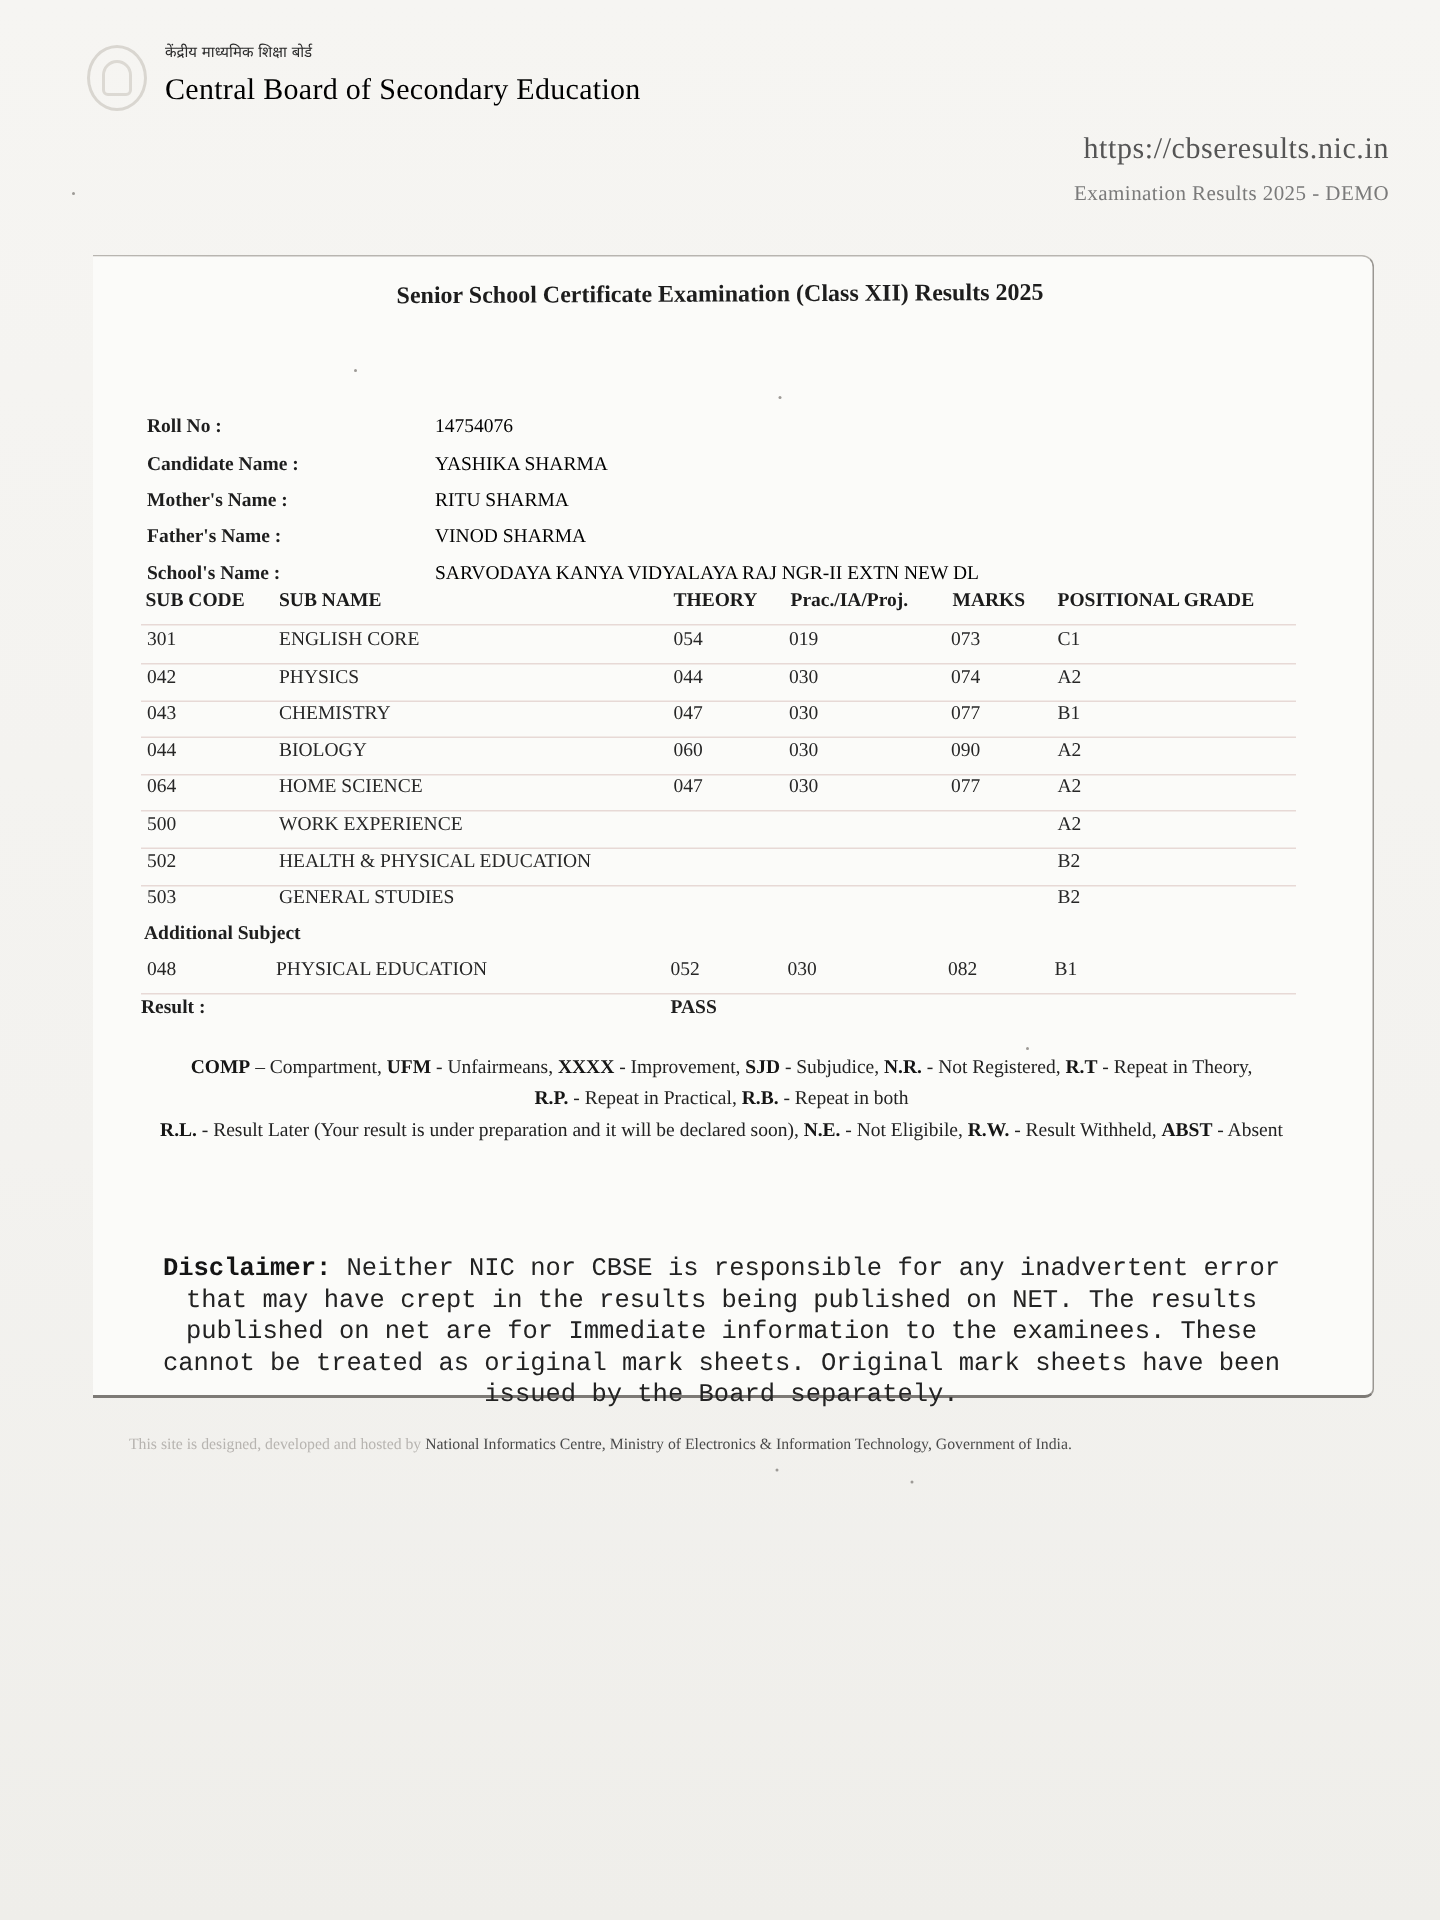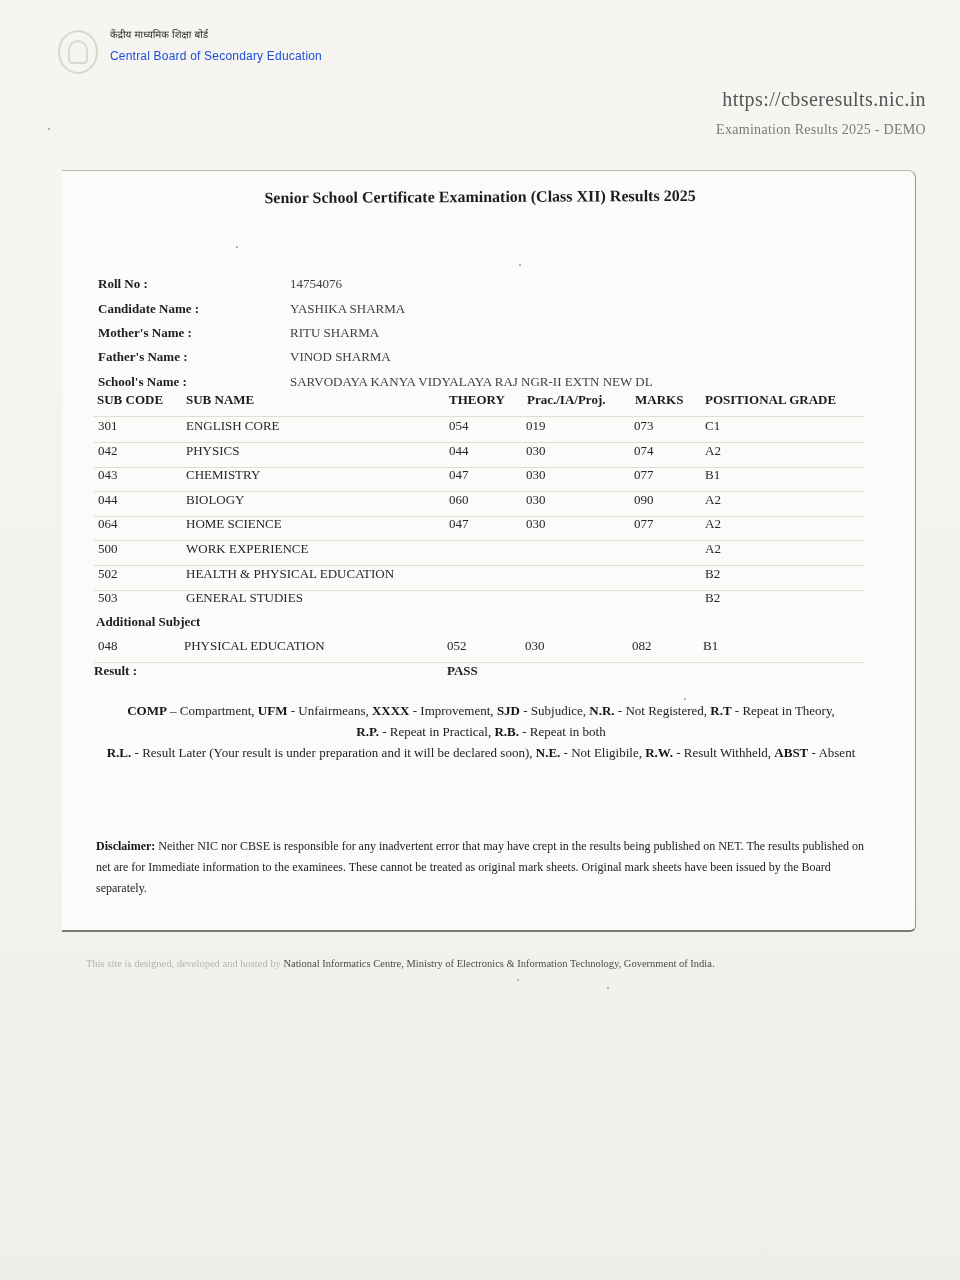--- a/index.html
+++ b/index.html
@@ -39,23 +39,23 @@
     .hindi-title {
       position: absolute;
       left: 110px; top: 27px;
       font-family: "DejaVu Sans", sans-serif;
       font-size: 10px;
       color: #2a2a2a;
     }
     .eng-title {
       position: absolute;
       left: 110px; top: 49px;
-      font-family: Liberation Sans, sans-serif;
-      font-size: 12px;
-      color: #1d4ed8;
+      font-family: Liberation Serif, serif;
+      font-size: 20px;
+      color: #000000;
       letter-spacing: 0.2px;
     }
     .site-url {
       position: absolute;
       right: 34px; top: 88px;
       font-family: "Liberation Serif", serif;
       font-size: 20px;
       color: #555;
       letter-spacing: 0.4px;
     }
@@ -99,21 +99,21 @@
     }
     .info-label {
       position: absolute;
       left: 0; top: 0;
       font-weight: bold;
       color: #1e1e1e;
     }
     .info-value {
       position: absolute;
       left: 192px; top: 0;
-      color: #404040;
+      color: #000000;
     }
     
     .table-row {
       position: absolute;
       left: 94px;
       width: 770px;
       height: 22px;
       font-size: 13px;
       color: #262626;
     }
@@ -167,24 +167,25 @@
       text-align: center;
       font-size: 13px;
       line-height: 21px;
       color: #222;
     }
     .notes b { color: #151515; }
     .disclaimer {
       position: absolute;
       left: 96px; width: 770px;
       top: 836px;
-      text-align: left;
-      font-size: 12px;
+      text-align: center;
+      font-size: 17px;
       line-height: 21px;
       color: #222;
+      font-family: Liberation Mono, monospace;
     }
     .disclaimer b { color: #151515; }
     .footer {
       position: absolute;
       left: 86px; width: 800px;
       top: 958px;
       font-size: 10.5px;
       color: #4a4a4a;
       white-space: nowrap;
     }

